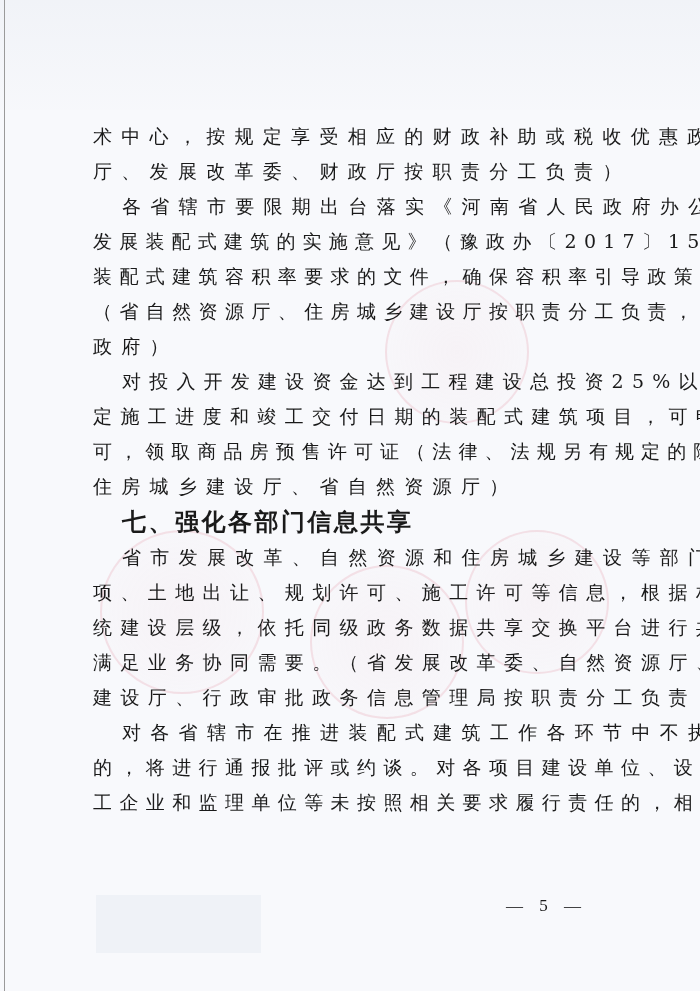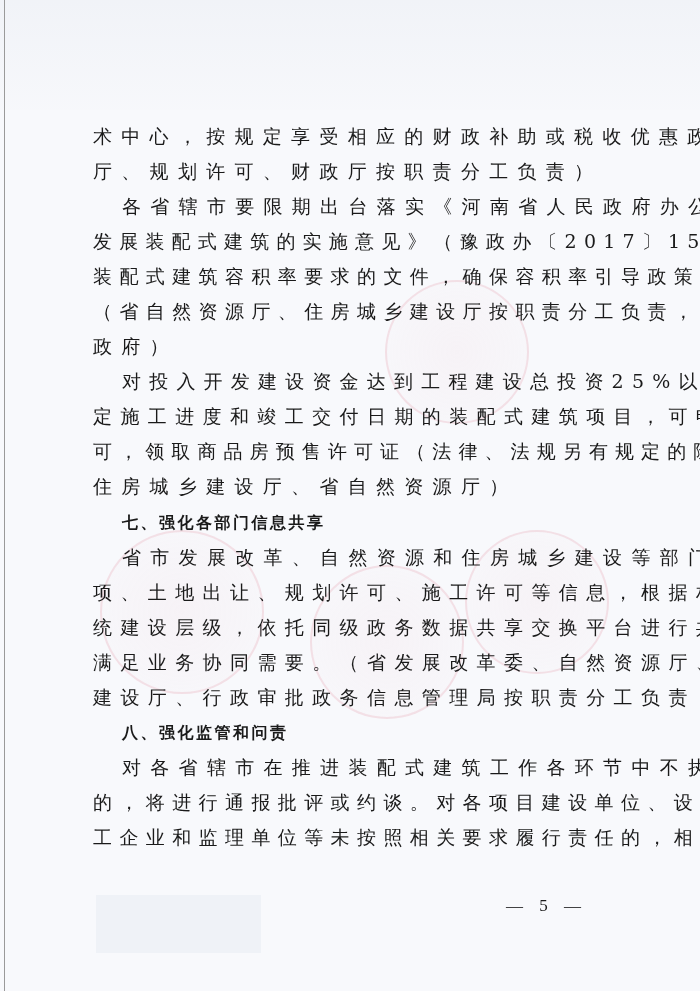--- a/index.html
+++ b/index.html
@@ -58,21 +58,21 @@
     letter-spacing: 9.3px;
     white-space: nowrap;
   }
   .indent {
     padding-left: 29px;
   }
   .heading {
     font-family: "DejaVu Sans", "Liberation Sans", sans-serif;
     font-weight: bold;
     letter-spacing: 2.5px;
-    font-size: 16px;
+    font-size: 24px;
   }
   .page-number {
     position: absolute;
     left: 506px;
     top: 896px;
     font-size: 17px;
     letter-spacing: 6px;
     color: #1a1a1a;
     font-family: "Liberation Serif", serif;
   }
@@ -84,35 +84,34 @@
 <div class="edge-line"></div>
 
 <div class="stamp" style="left:385px; top:280px; width:140px; height:140px;"></div>
 <div class="stamp" style="left:100px; top:530px; width:160px; height:160px;"></div>
 <div class="stamp" style="left:310px; top:565px; width:150px; height:150px;"></div>
 <div class="stamp" style="left:465px; top:530px; width:140px; height:140px;"></div>
 <div class="bleed-block"></div>
 
 <div class="page">
   <div class="line">术中心，按规定享受相应的财政补助或税收优惠政策。（省科技</div>
-  <div class="line">厅、规划许可、财政厅按职责分工负责）</div>
+  <div class="line">厅、发展改革委、财政厅按职责分工负责）</div>
   <div class="line indent">各省辖市要限期出台落实《河南省人民政府办公厅关于大力</div>
   <div class="line" style="letter-spacing:7.2px;">发展装配式建筑的实施意见》（豫政办〔2017〕153号）中关于</div>
   <div class="line" style="letter-spacing:7.4px;">装配式建筑容积率要求的文件，确保容积率引导政策全面落实。</div>
   <div class="line" style="letter-spacing:7.4px;">（省自然资源厅、住房城乡建设厅按职责分工负责，各市县人民</div>
   <div class="line">政府）</div>
   <div class="line indent" style="letter-spacing:8.2px;">对投入开发建设资金达到工程建设总投资25%以上并已确</div>
   <div class="line" style="letter-spacing:8.4px;">定施工进度和竣工交付日期的装配式建筑项目，可申请预售许</div>
   <div class="line" style="letter-spacing:7.1px;">可，领取商品房预售许可证（法律、法规另有规定的除外）。（省</div>
   <div class="line">住房城乡建设厅、省自然资源厅）</div>
   <div class="line indent heading">七、强化各部门信息共享</div>
   <div class="line indent">省市发展改革、自然资源和住房城乡建设等部门将项目立</div>
   <div class="line" style="letter-spacing:8.4px;">项、土地出让、规划许可、施工许可等信息，根据相应业务系</div>
   <div class="line" style="letter-spacing:8.4px;">统建设层级，依托同级政务数据共享交换平台进行共享，有效</div>
   <div class="line" style="letter-spacing:8.4px;">满足业务协同需要。（省发展改革委、自然资源厅、住房城乡</div>
   <div class="line" style="letter-spacing:8.4px;">建设厅、行政审批政务信息管理局按职责分工负责，各市县人</div>
-  <div class="line indent heading">八、强化监管和问责</div>
   <div class="line indent">对各省辖市在推进装配式建筑工作各环节中不执行有关规定</div>
   <div class="line" style="letter-spacing:7.4px;">的，将进行通报批评或约谈。对各项目建设单位、设计机构、施</div>
   <div class="line" style="letter-spacing:7.4px;">工企业和监理单位等未按照相关要求履行责任的，相关信息纳入</div>
 </div>
 
 <div class="page-number">— 5 —</div>
 
 </body></html>

